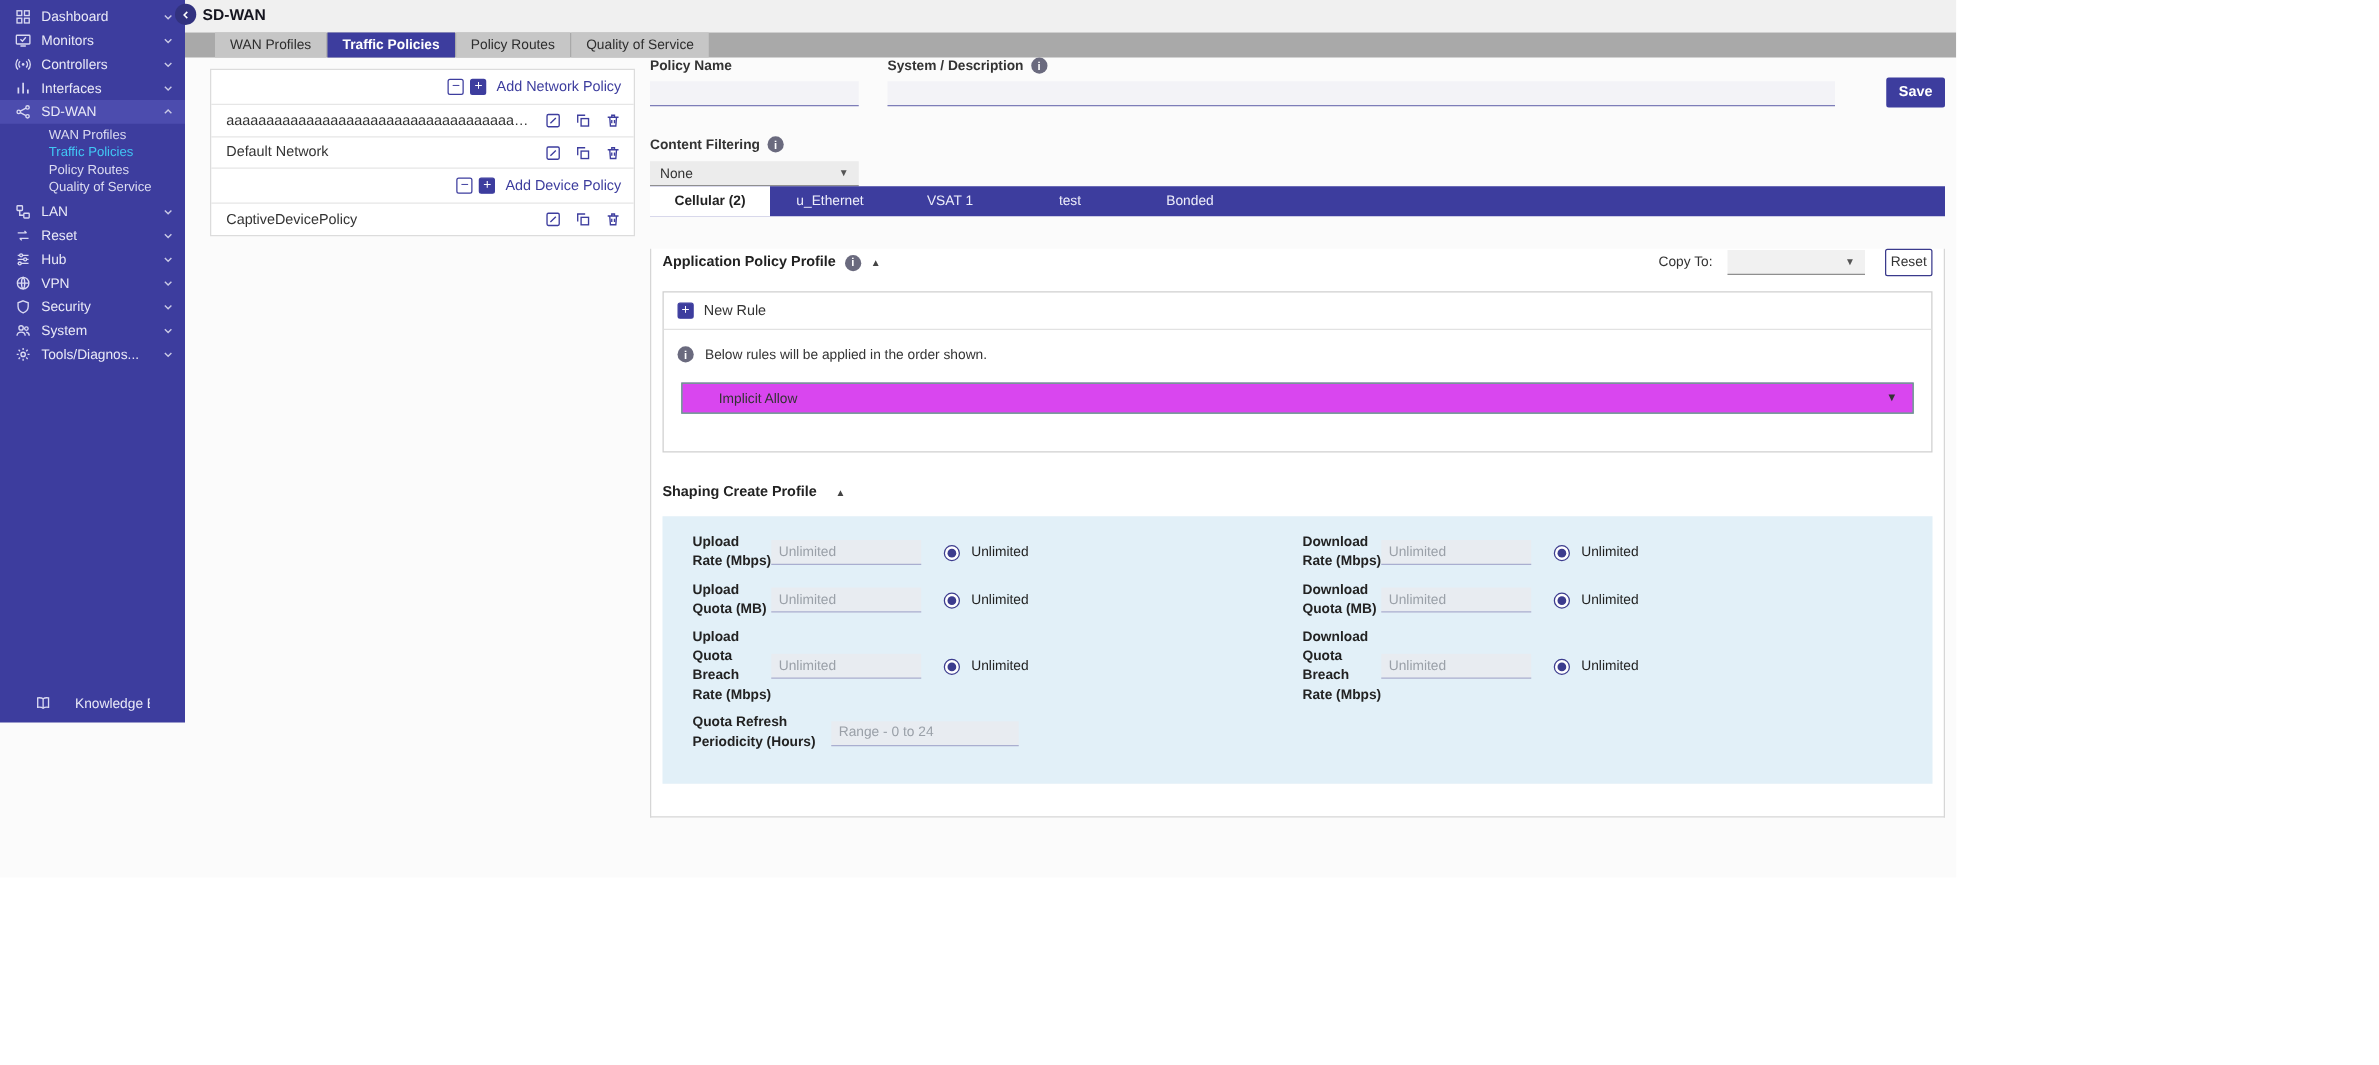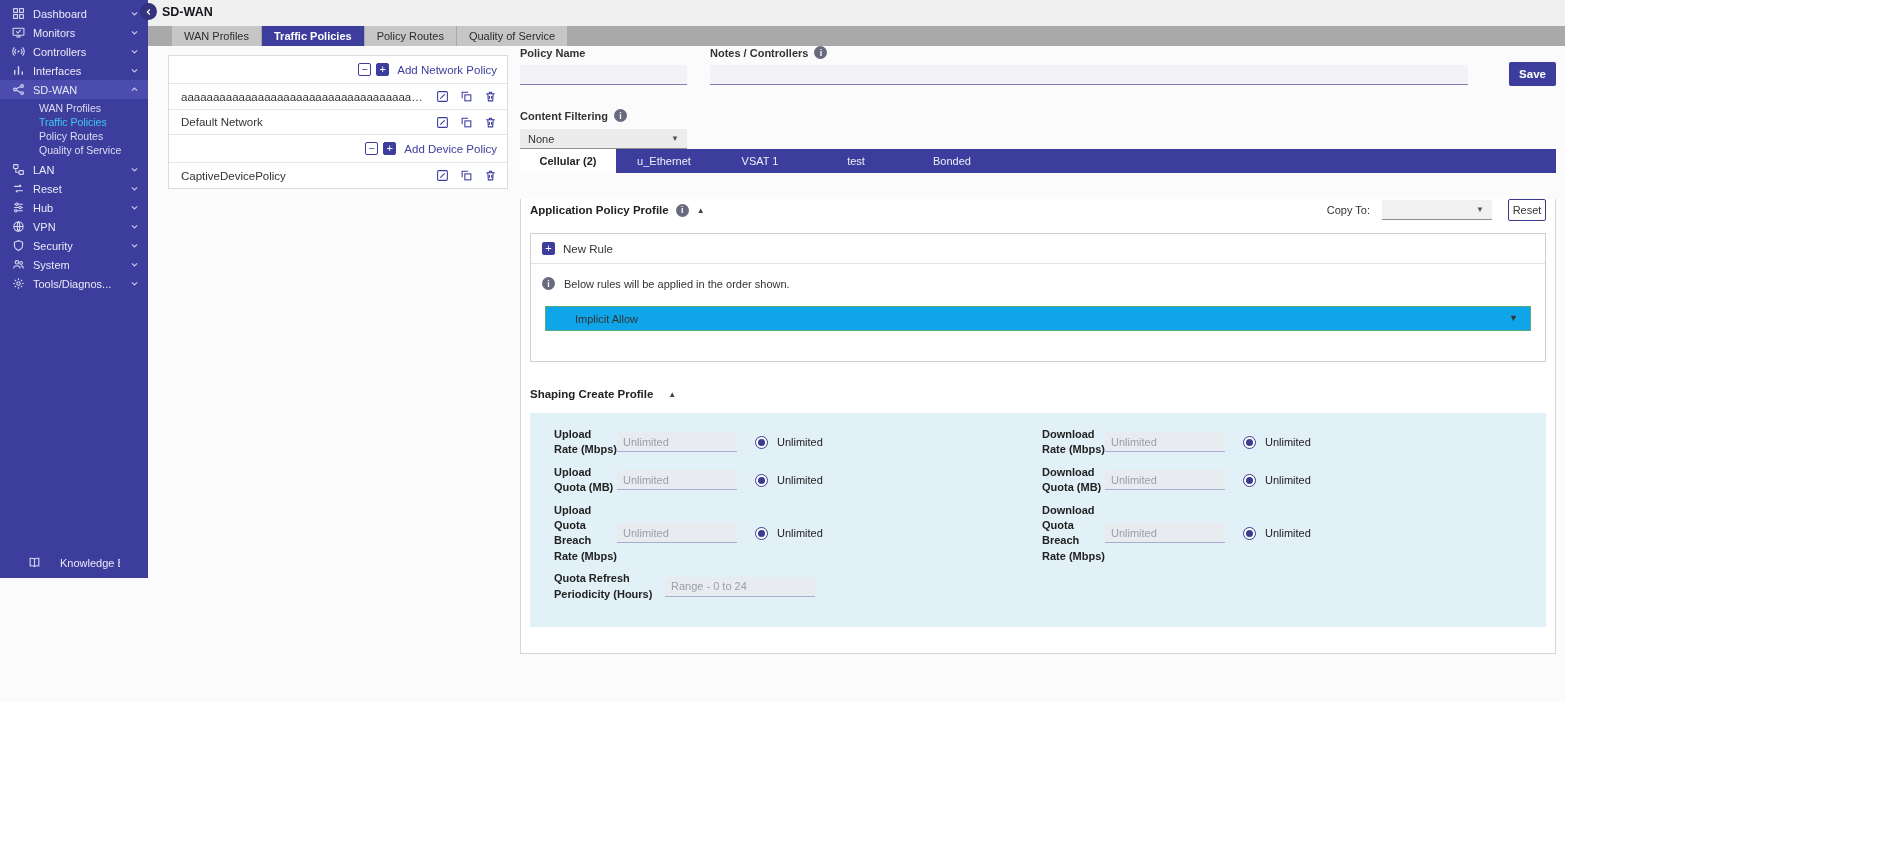--- a/index.html
+++ b/index.html
@@ -70,21 +70,21 @@
   .copyto{margin-left:auto;display:flex;align-items:center;gap:12px;}
   .copyto-label{font-size:11px;color:#333;}
   .copyto .select{width:110px;background:#f1f1f1;}
   .reset-btn{width:38px;height:22px;background:#fff;border:1px solid #3a3a8c;color:#333;font-family:inherit;font-size:11px;border-radius:2px;cursor:pointer;margin-left:4px;}
 
   .rules-box{margin-top:12px;border:1px solid #cfcfcf;background:#fff;}
   .new-rule{display:flex;align-items:center;gap:8px;padding:8px 11px;border-bottom:1px solid #e2e2e2;}
   .new-rule-label{font-size:11.5px;color:#333;cursor:pointer;}
   .rules-info{display:flex;align-items:center;gap:9px;padding:13px 11px 4px;}
   .rules-info-text{font-size:11px;color:#333;}
-  .rule-select{margin:12px 14px 30px;height:25px;border:1px solid var(--green,#58ad7f);display:flex;align-items:center;padding:0 12px 0 29px;font-size:11px;color:#333;cursor:pointer;background:#0ea5e9;}
+  .rule-select{margin:12px 14px 30px;height:25px;border:1px solid var(--green,#58ad7f);display:flex;align-items:center;padding:0 12px 0 29px;font-size:11px;color:#333;cursor:pointer;background:#d946ef;}
   .rule-select .caret{font-size:9px;color:#333;}
 
   
   .shaping-box{margin-top:13px;background:var(--panel_blue,#e2f0f8);padding:14px 24px 18px;display:flex;}
   .scol{width:488px;flex:none;}
   .srow{display:flex;align-items:center;margin-bottom:7px;}
   .slabel{width:63px;font-size:11px;font-weight:bold;color:#222;line-height:1.4;flex:none;}
   .sinput{width:120px;height:20px;background:#e8ecf1;border:none;border-bottom:1px solid #a9aed0;font:inherit;font-size:11px;color:#333;padding:0 6px;outline:none;flex:none;}
   .sinput::placeholder,.tinput::placeholder{color:#9aa0a8;}
   .radio-wrap{display:flex;align-items:center;gap:9px;margin-left:18px;}
@@ -385,21 +385,21 @@
       </span>
     </div>
   </div>
 
   <div class="form">
 
     <div class="frow">
       <div class="flabels">
         <div class="fl1">Policy Name</div>
         <div class="fl2">
-          <span>Notes / Controllers</span>
+          <span>System / Description</span>
           <span class="info-ico">i</span>
         </div>
       </div>
       <div class="finputs">
         <input class="tinput in-policy" type="text" style="">
         <input class="tinput in-notes" type="text" style="">
       </div>
       <button class="save-btn">Save</button>
     </div>
 

